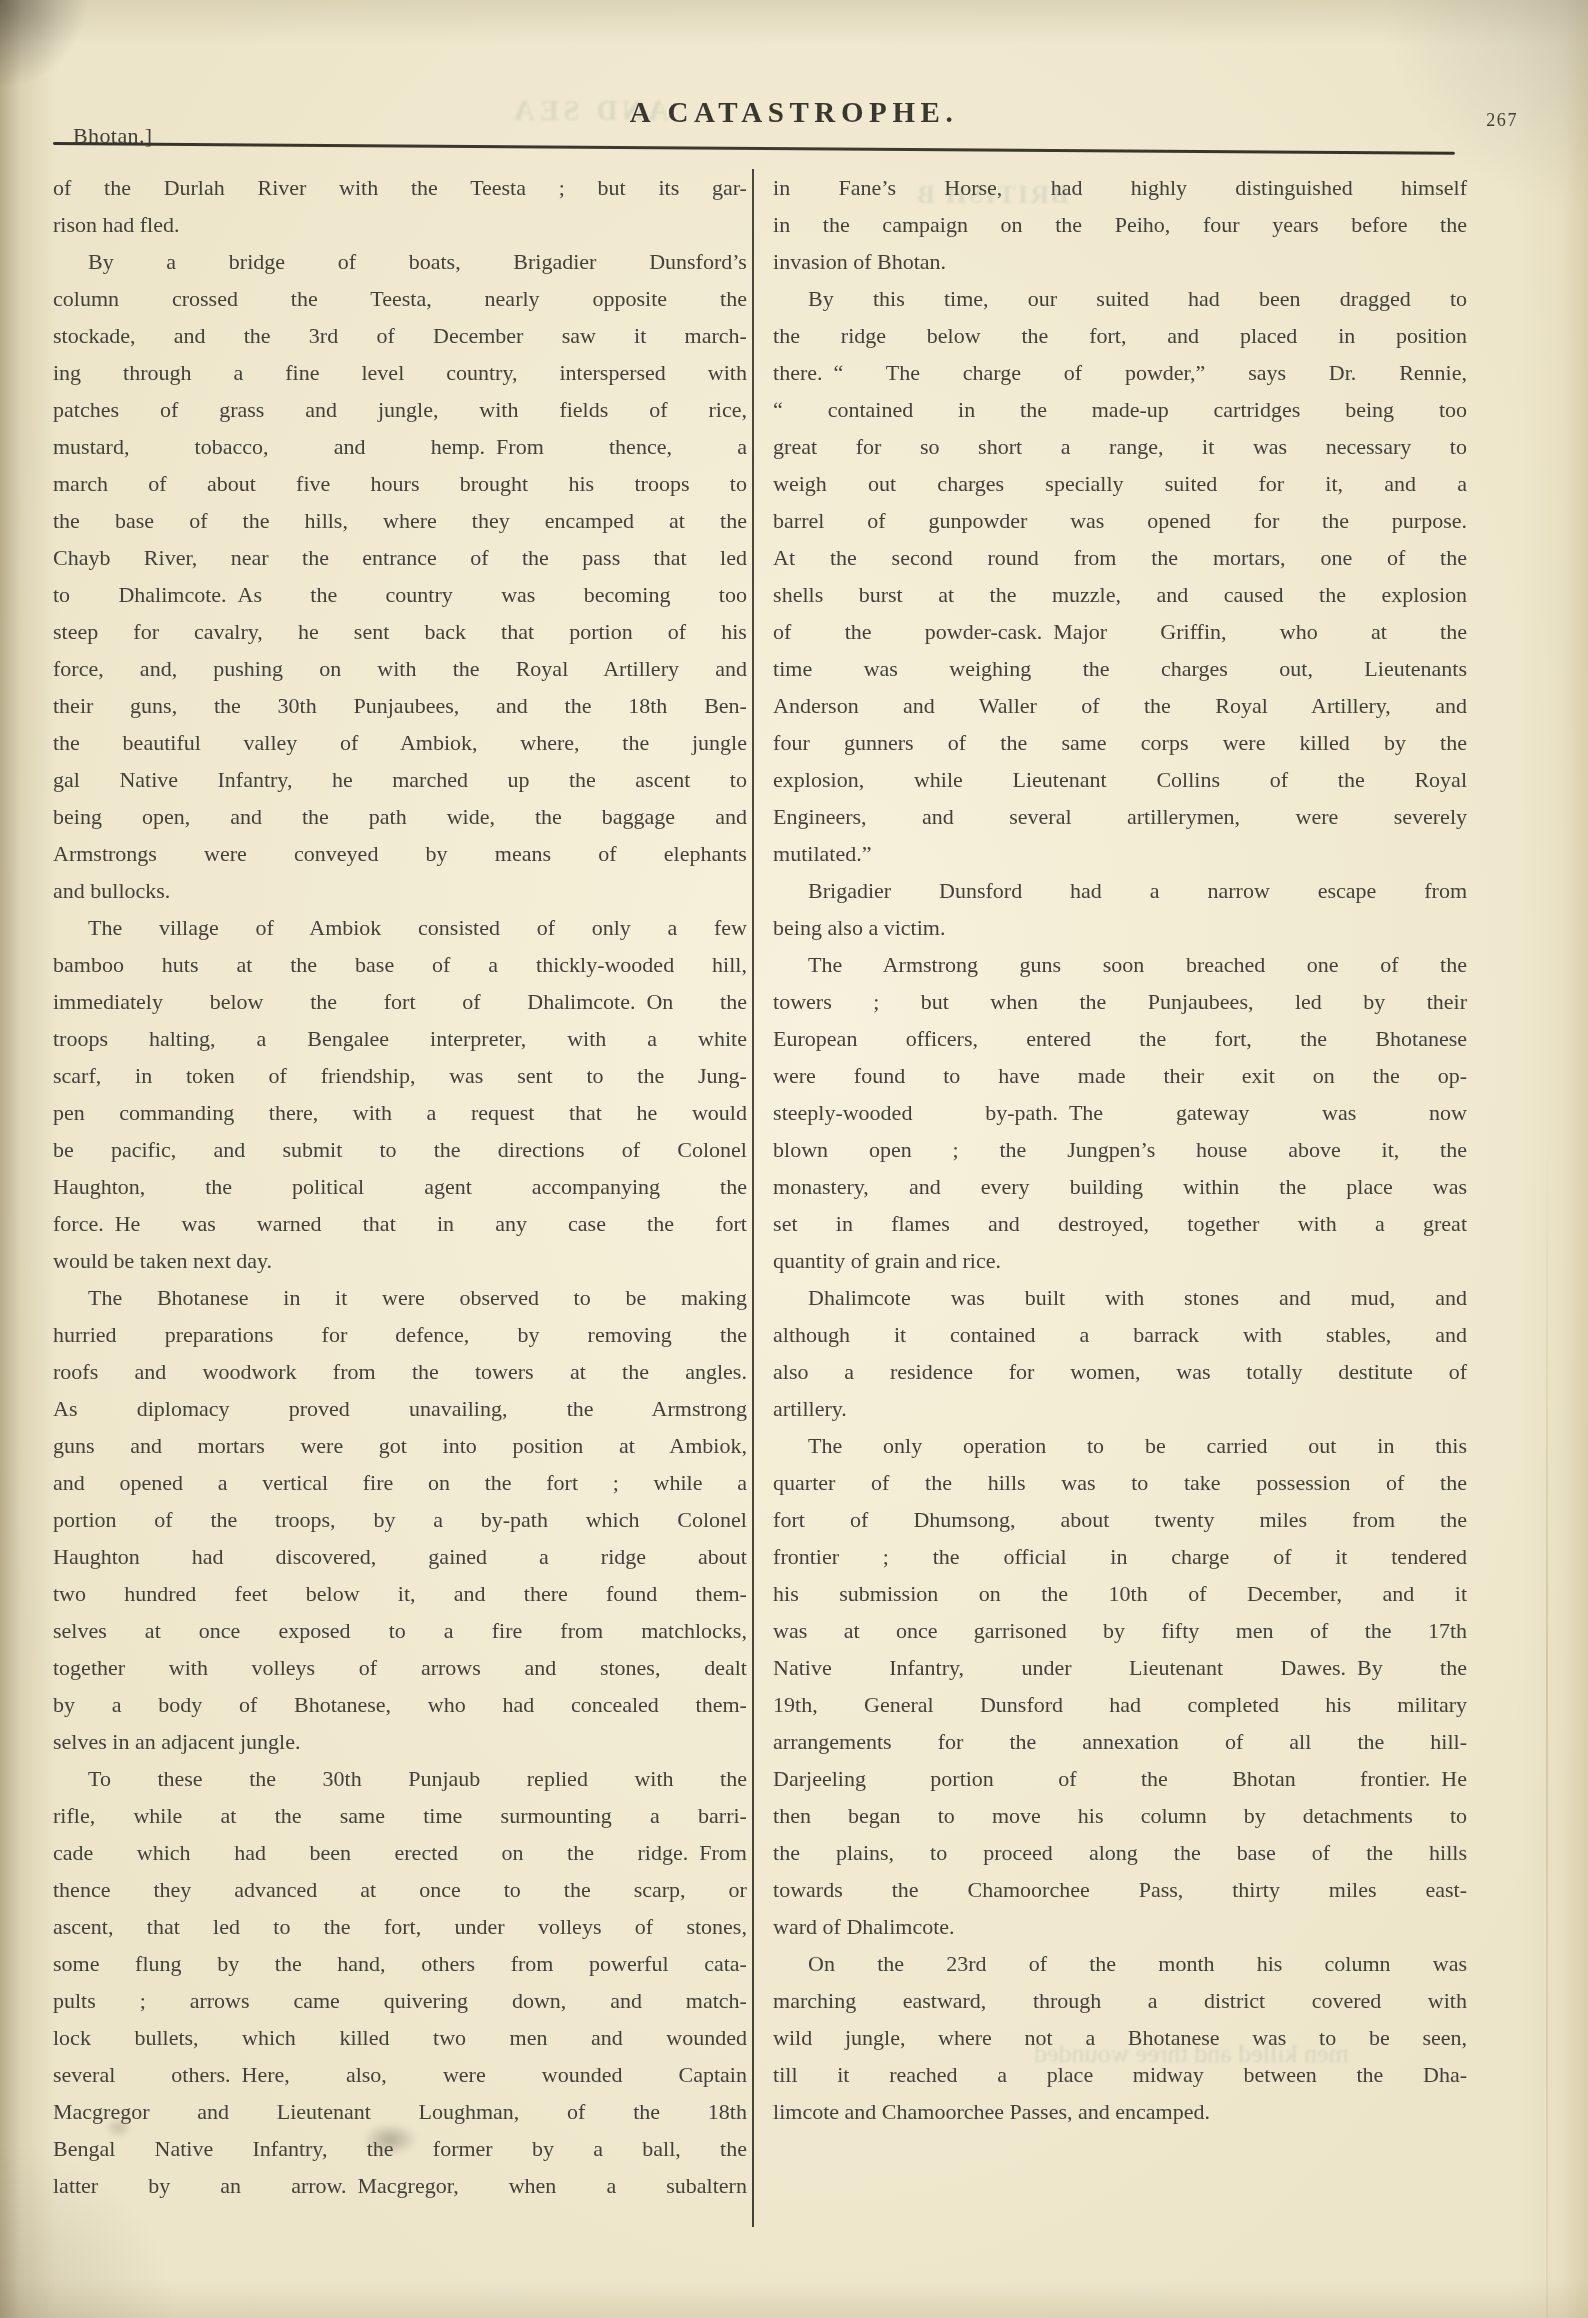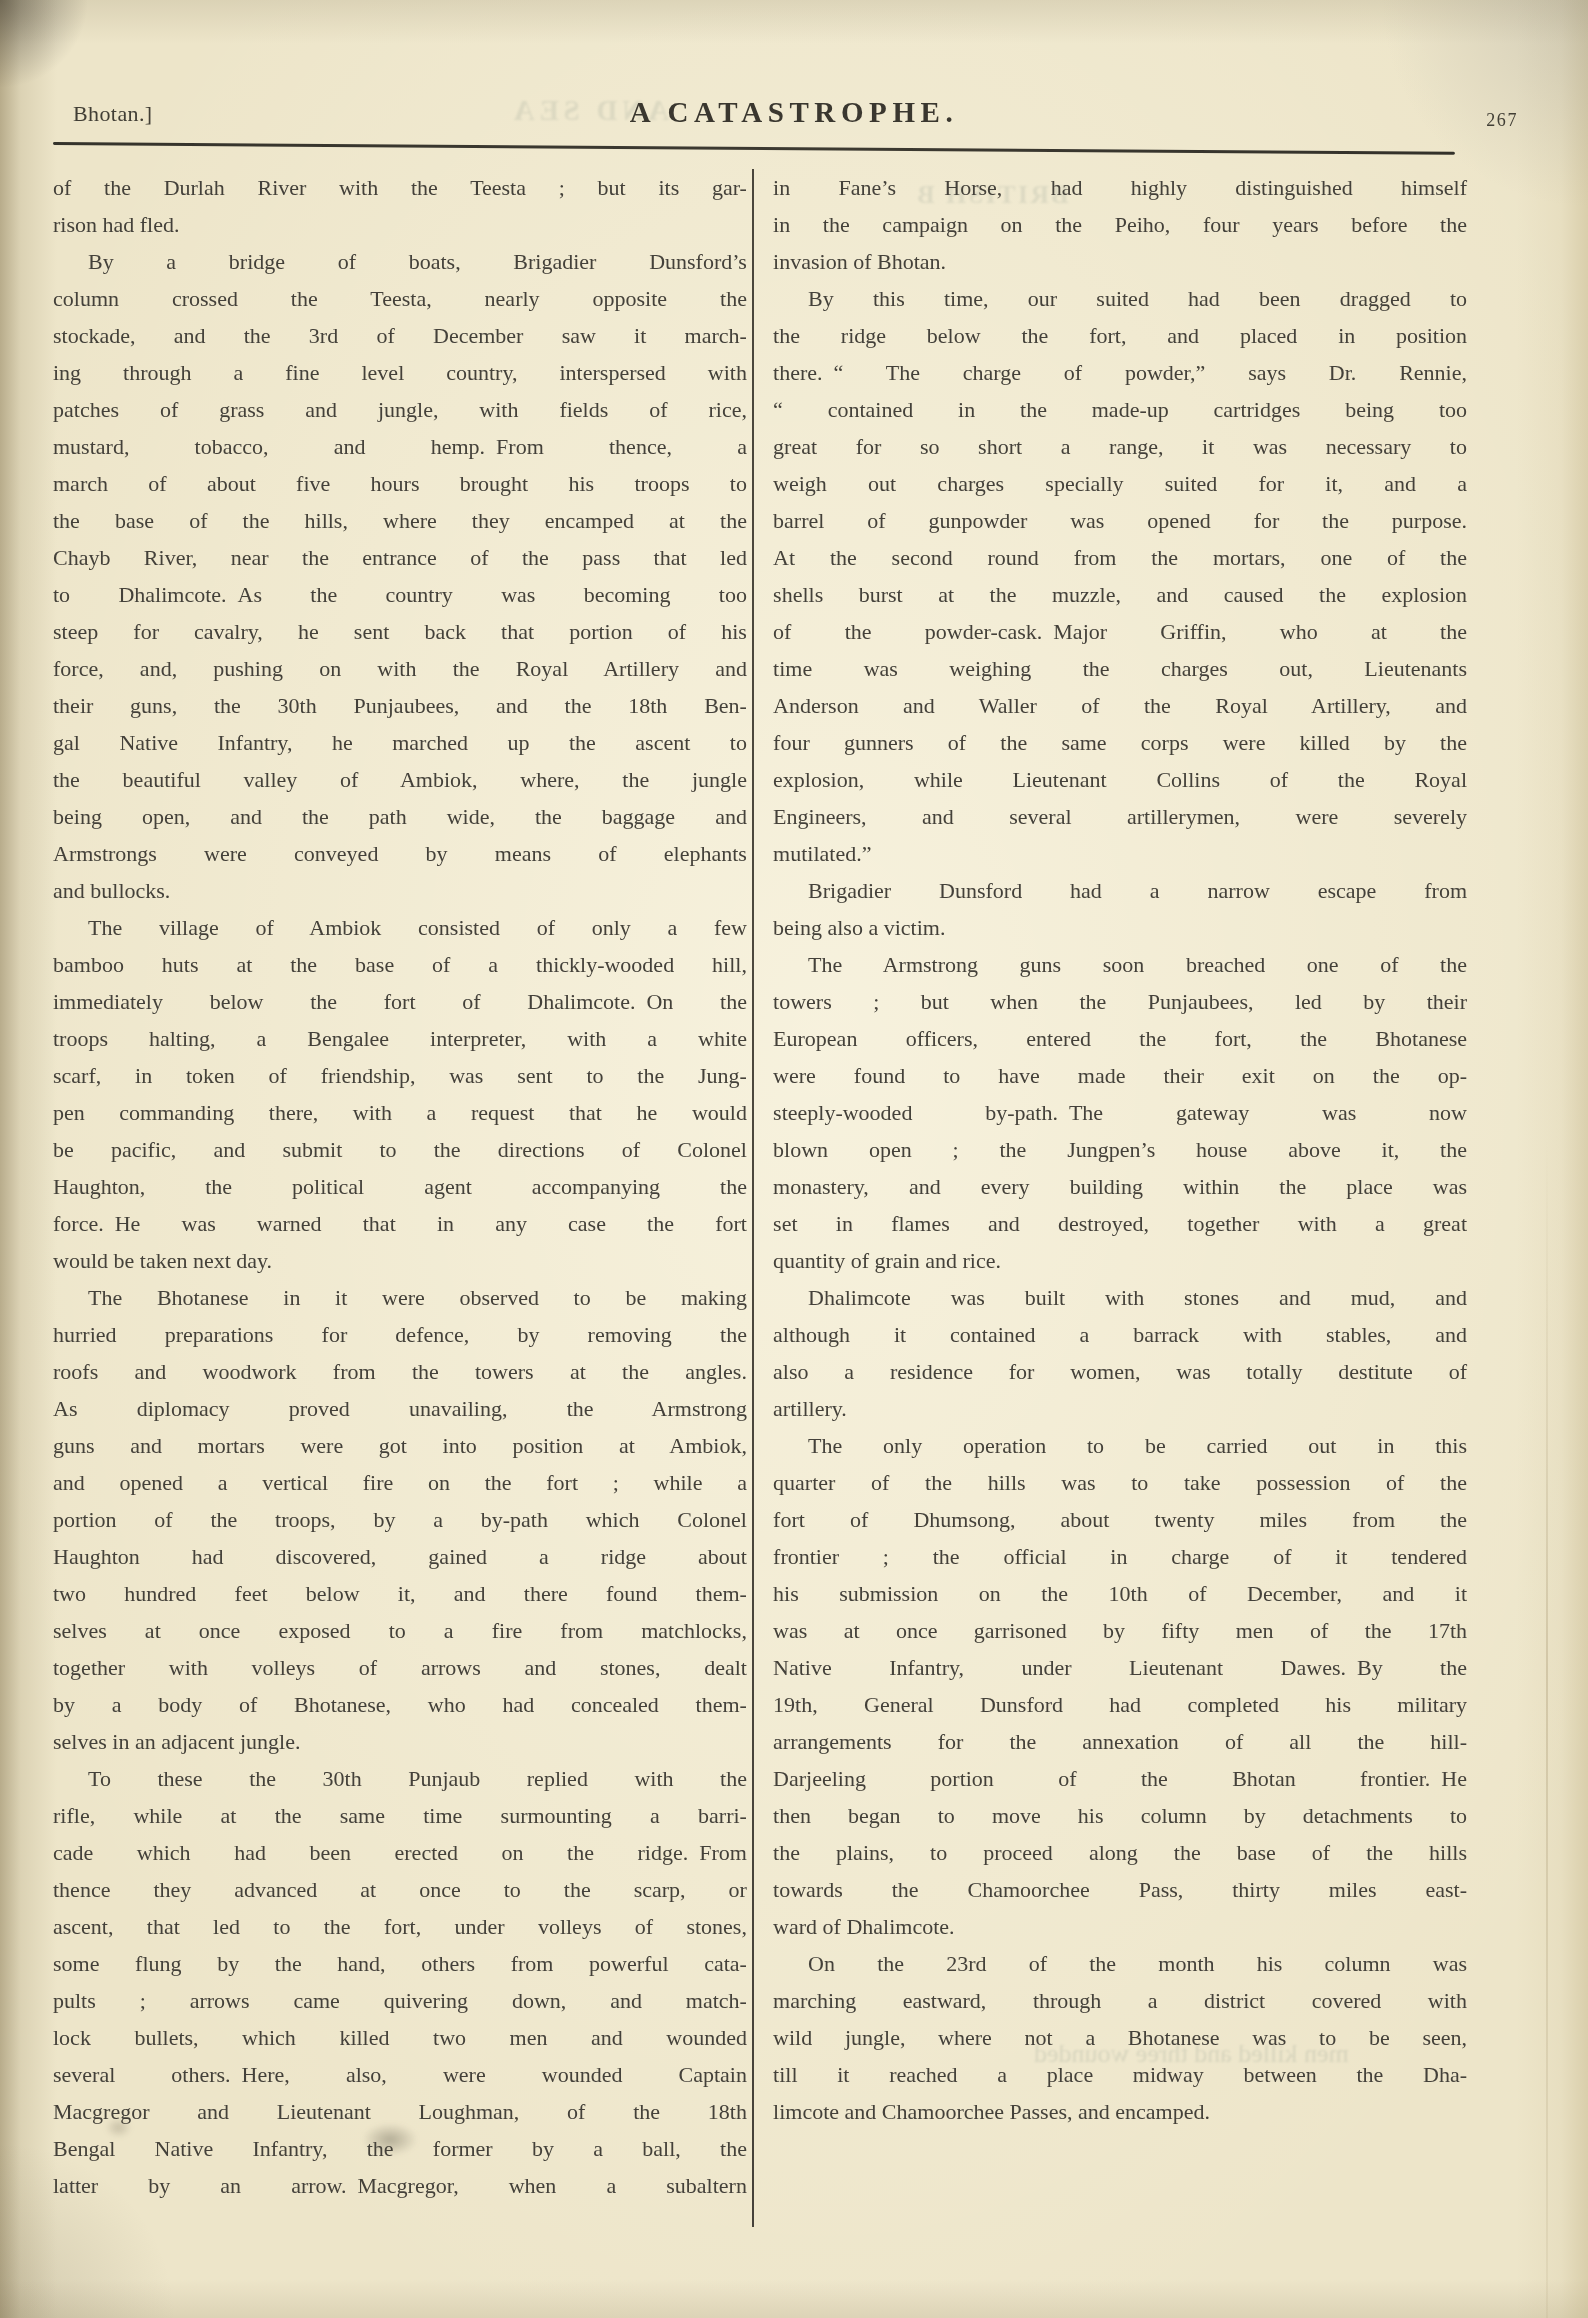--- a/index.html
+++ b/index.html
@@ -17,21 +17,21 @@
       radial-gradient(circle at 0% 100%, rgba(110,100,75,0.22), rgba(110,100,75,0) 175px),
       linear-gradient(90deg, rgba(140,125,88,0.55) 0px, rgba(150,135,95,0.20) 20.7px, rgba(150,135,95,0) 57px),
       linear-gradient(270deg, rgba(190,175,130,0.42) 0px, rgba(190,175,130,0.12) 27px, rgba(190,175,130,0) 72px),
       linear-gradient(180deg, rgba(185,175,145,0.35) 0px, rgba(185,175,145,0) 44px),
       linear-gradient(0deg, rgba(180,168,135,0.30) 0px, rgba(180,168,135,0) 38px),
       radial-gradient(ellipse at 52% 45%, rgba(255,252,238,0.55), rgba(255,252,238,0) 78%);
     color:#413e35;
   }
   
   .running-left{
-    position:absolute; left:73px; top:101px;
+    position:absolute; left:73px; top:123px;
     font-size:22px; letter-spacing:0.4px;
   }
   .running-title{
     position:absolute; left:0; right:0; top:96px;
     text-align:center;
     font-size:29px; font-weight:bold; letter-spacing:5.6px;
     color:#3a372f;
   }
   .page-number{
     position:absolute; right:70px; top:110px;
@@ -123,22 +123,22 @@
         <div class="line">ing through a fine level country, interspersed with</div>
         <div class="line">patches of grass and jungle, with fields of rice,</div>
         <div class="line">mustard, tobacco, and hemp. From thence, a</div>
         <div class="line">march of about five hours brought his troops to</div>
         <div class="line">the base of the hills, where they encamped at the</div>
         <div class="line">Chayb River, near the entrance of the pass that led</div>
         <div class="line">to Dhalimcote. As the country was becoming too</div>
         <div class="line">steep for cavalry, he sent back that portion of his</div>
         <div class="line">force, and, pushing on with the Royal Artillery and</div>
         <div class="line">their guns, the 30th Punjaubees, and the 18th Ben-</div>
+        <div class="line">the beautiful valley of Ambiok, where, the jungle</div>
         <div class="line">gal Native Infantry, he marched up the ascent to</div>
-        <div class="line">the beautiful valley of Ambiok, where, the jungle</div>
         <div class="line">being open, and the path wide, the baggage and</div>
         <div class="line">Armstrongs were conveyed by means of elephants</div>
         <div class="line end">and bullocks.</div>
         <div class="line indent">The village of Ambiok consisted of only a few</div>
         <div class="line">bamboo huts at the base of a thickly-wooded hill,</div>
         <div class="line">immediately below the fort of Dhalimcote. On the</div>
         <div class="line">troops halting, a Bengalee interpreter, with a white</div>
         <div class="line">scarf, in token of friendship, was sent to the Jung-</div>
         <div class="line">pen commanding there, with a request that he would</div>
         <div class="line">be pacific, and submit to the directions of Colonel</div>

